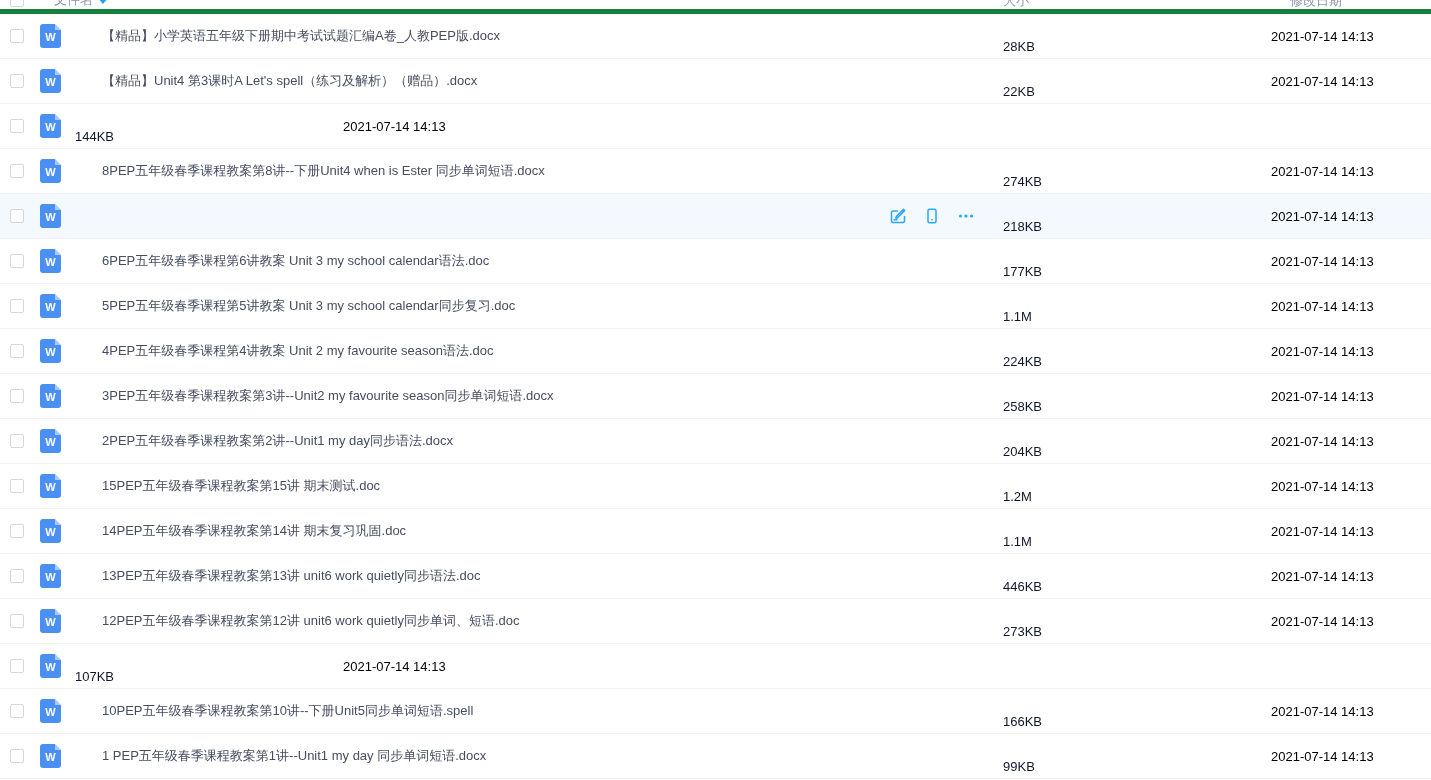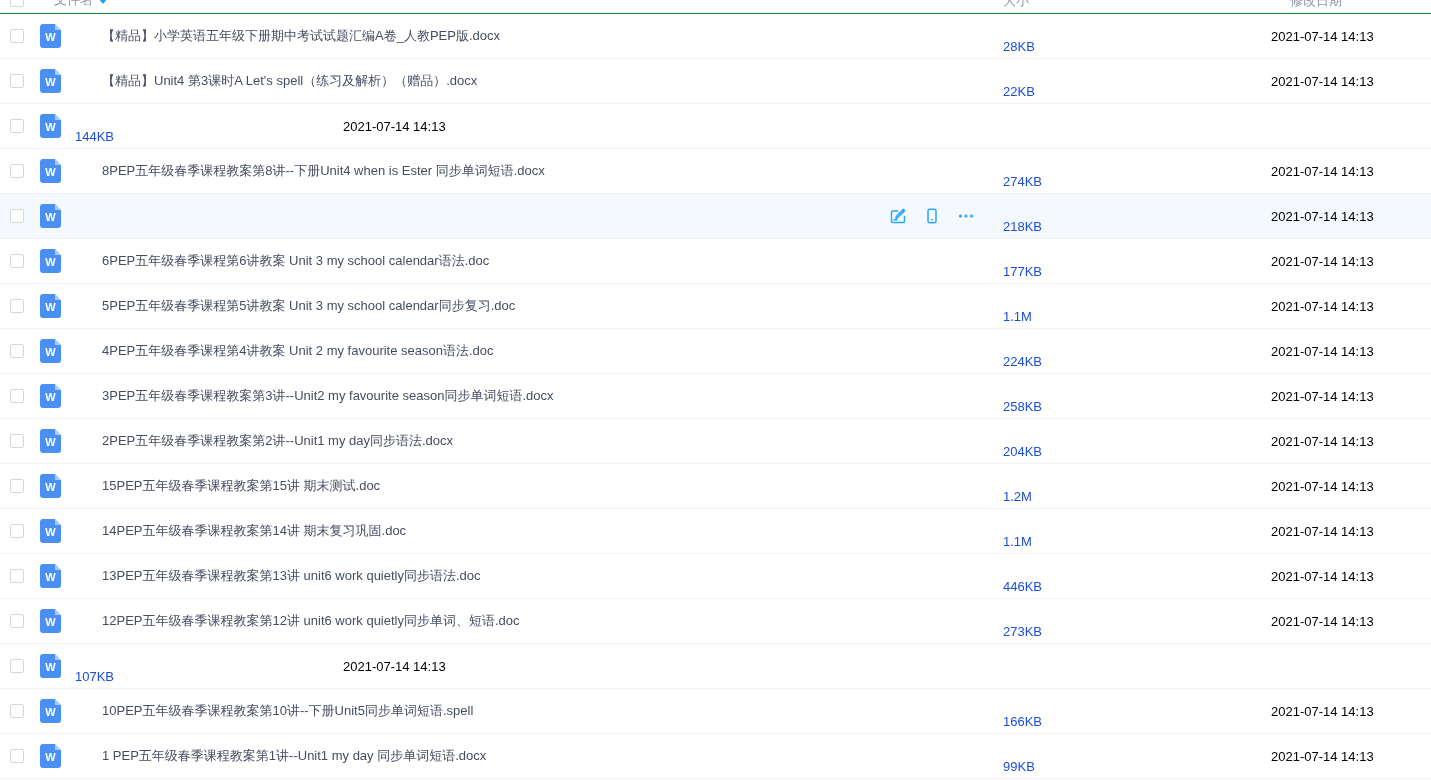--- a/index.html
+++ b/index.html
@@ -1,20 +1,20 @@
 <!DOCTYPE html>
 <html><head>
 <meta charset="utf-8">
 <style>
   * { margin:0; padding:0; box-sizing:border-box; }
   html,body { width:1431px; height:780px; background:#fff; overflow:hidden;
               font-family:"Liberation Sans","DejaVu Sans",sans-serif; }
 
   
-  .table-header { height:14px; overflow:hidden; position:relative; border-bottom:1px solid #15803d; }
+  .table-header { height:14px; overflow:hidden; position:relative; border-bottom:5px solid #15803d; }
   .header-inner { display:flex; align-items:center; height:34px; margin-top:-17px; padding-left:10px; }
   .header-inner .col-check { width:28px; display:flex; align-items:center; }
   .header-label { font-size:13px; color:#8e96a6; }
   .col-head-name { flex:1; display:flex; align-items:center; gap:5px; margin-left:16px; }
   .sort-caret { width:0; height:0; border-left:5px solid transparent; border-right:5px solid transparent;
                 border-top:6px solid #1e9fff; margin-top:2px; }
   .col-head-size { width:268px; }
   .col-head-date { width:160px; padding-left:19px; }
 
   
@@ -37,21 +37,21 @@
 
   .col-name { flex:1; display:flex; align-items:center; margin-left:27px; min-width:0; }
   .file-name { font-size:13px; color:#454d60; white-space:nowrap; overflow:hidden;
                text-overflow:ellipsis; cursor:pointer; }
 
   .row-actions { display:none; align-items:center; gap:14px; margin-left:auto; margin-right:27px; }
   .file-row.active .row-actions { display:flex; }
   .action-btn { width:20px; height:20px; cursor:pointer; display:flex; align-items:center; justify-content:center; }
   .action-btn svg { display:block; }
 
-  .col-size { width:268px; font-size:13px; color:#1d4ed8;margin-top:20px; }
+  .col-size { width:268px; font-size:13px; color:#0f172a;margin-top:20px; }
   .col-date { width:160px; font-size:13px; color:#000000; }
 </style>
 </head>
 <body>
 
 <div class="table-header">
   <div class="header-inner">
     <div class="col-check">
       <input type="checkbox" style="">
     </div>

